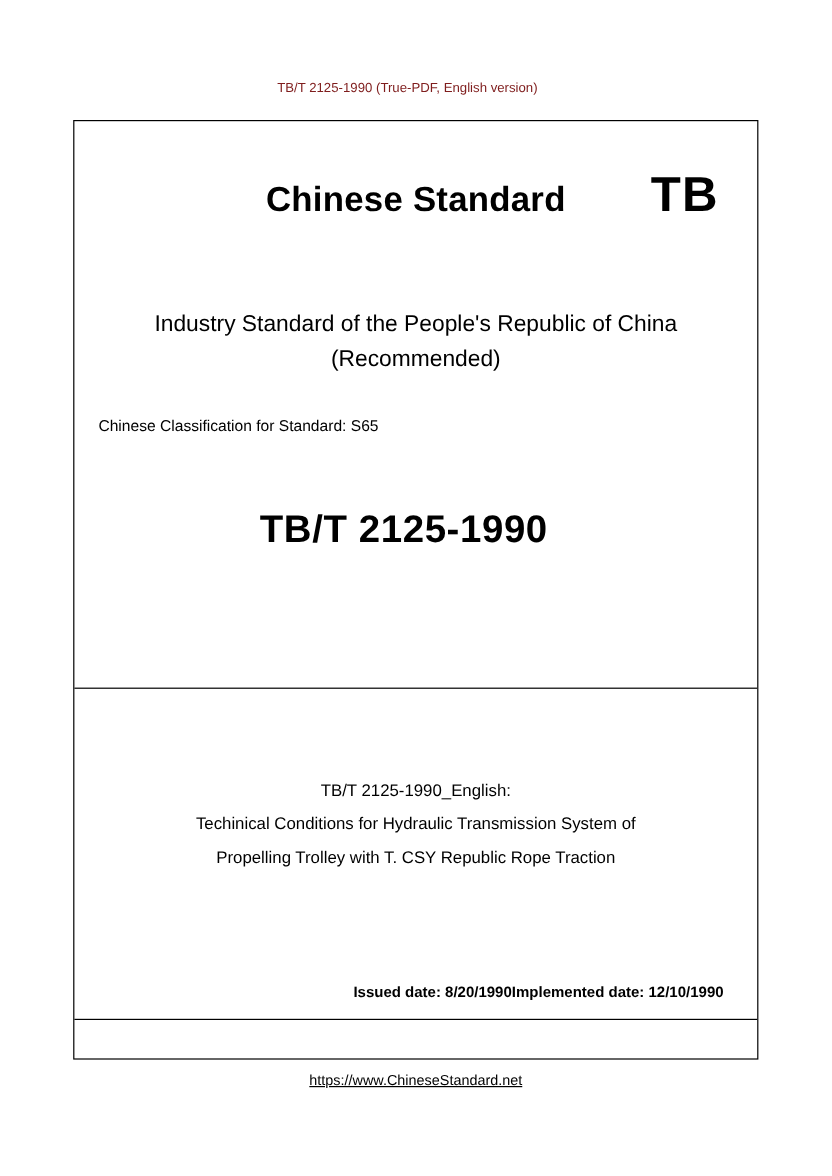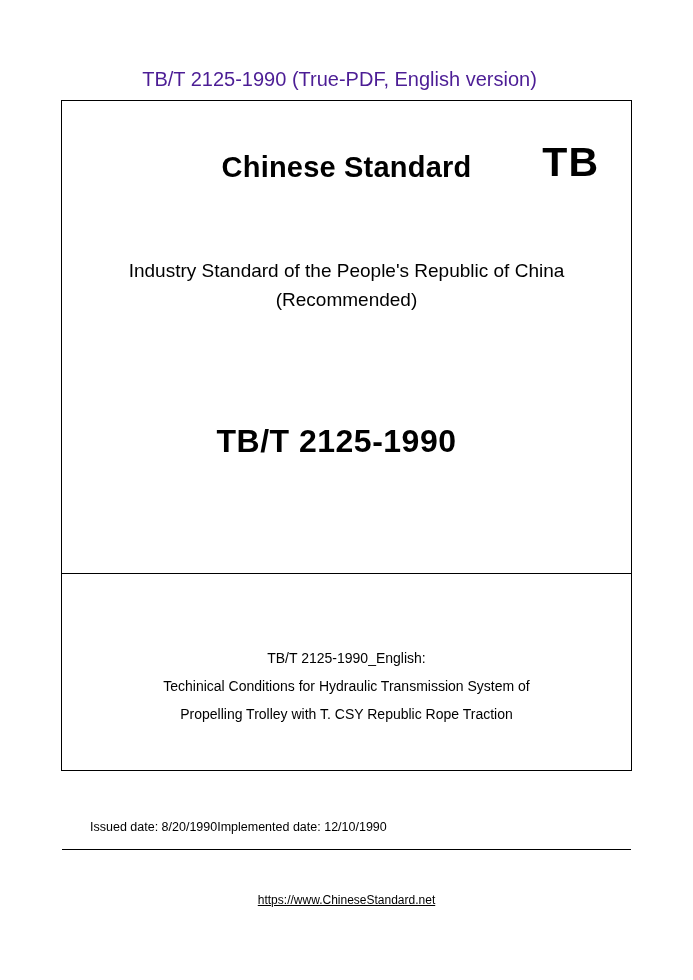--- a/index.html
+++ b/index.html
@@ -19,29 +19,29 @@
     width: 693px;
     height: 980px;
     box-sizing: border-box;
   }
   .doc-header {
     position: absolute;
     top: 68px;
     left: 0;
     width: 679px;
     text-align: center;
-    font-size: 20px;
-    color: #4c1d95;
+    font-size: 11px;
+    color: #7f1d1d;
   }
   .frame {
     position: absolute;
     left: 61px;
     top: 100px;
     width: 571px;
-    height: 671px;
+    height: 783px;
     border: 1.5px solid #000;
     box-sizing: border-box;
   }
   .upper-box {
     position: absolute;
     left: 0;
     top: 0;
     width: 100%;
     height: 473px;
     border-bottom: 1.5px solid #000;
@@ -117,22 +117,23 @@
     line-height: 28px;
   }
   .dates {
     position: absolute;
     bottom: 15px;
     left: 0;
     width: 100%;
     box-sizing: border-box;
     padding: 0 28px;
     display: flex;
-    justify-content: flex-start;
+    justify-content: flex-end;
     font-size: 12.5px;
+    font-weight: bold;
   }
   .bottom-bar {
     position: absolute;
     left: 0;
     top: 748px;
     width: 100%;
     height: 35px;
     border-top: 1.5px solid #000;
     box-sizing: border-box;
   }
@@ -161,20 +162,21 @@
       <div class="title-row">
         <div class="std-title">Chinese Standard</div>
         <div class="tb-logo">TB</div>
       </div>
 
       <div class="industry-line">
         <div>Industry Standard of the People's Republic of China</div>
         <div>(Recommended)</div>
       </div>
 
+      <div class="classification">Chinese Classification for Standard: S65</div>
 
       <div class="std-number">TB/T 2125-1990</div>
 
     </div>
 
     <div class="lower-box">
 
       <div class="en-title">
         <div>TB/T 2125-1990_English:</div>
         <div>Techinical Conditions for Hydraulic Transmission System of</div>

